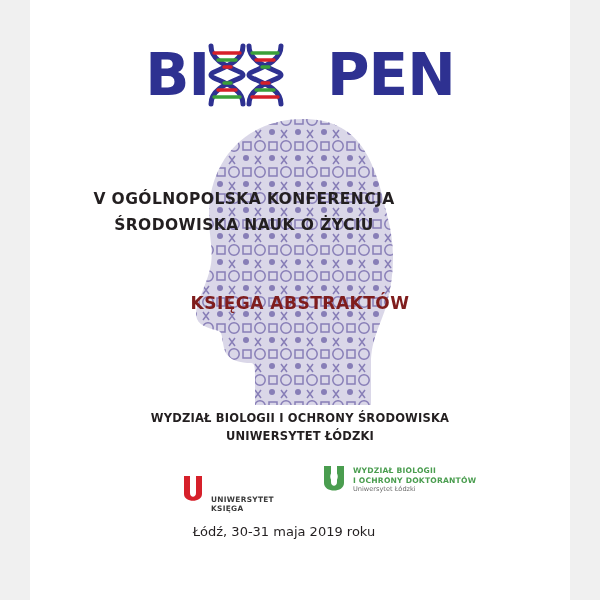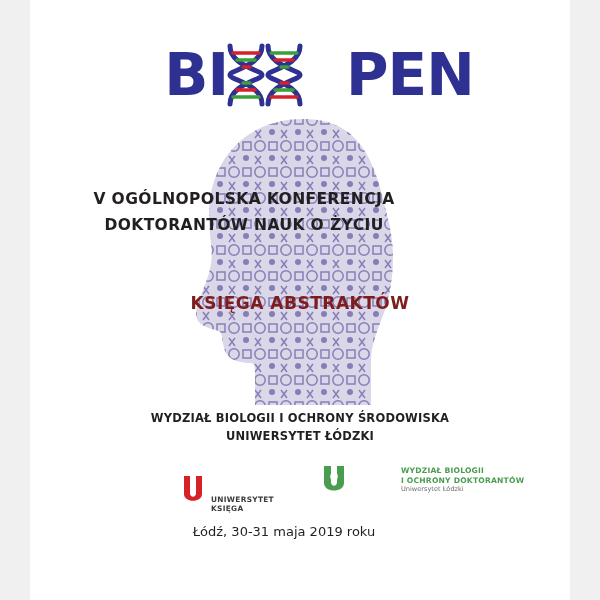--- a/index.html
+++ b/index.html
@@ -26,21 +26,20 @@
   
   .logo-wrap {
     position: absolute;
     left: 0;
     top: 40px;
     width: 540px;
     height: 70px;
     display: flex;
     align-items: center;
     justify-content: center;
-    padding-left: 19px;
   }
   .logo-text {
     font-family: "DejaVu Sans", sans-serif;
     font-weight: bold;
     font-size: 58px;
     letter-spacing: -1px;
     line-height: 1;
     display: flex;
     align-items: center;
   }
@@ -143,21 +142,20 @@
     margin-top: 29px;
   }
   .uni-text div { white-space: nowrap; }
 
   .fac-logo {
     position: absolute;
     left: 292px;
     top: 2px;
     display: flex;
     align-items: center;
-    gap: 48px;
   }
   .fac-mark {
     width: 24px;
     height: 32px;
     margin-right: 7px;
   }
   .fac-text-main {
     font-family: "DejaVu Sans", sans-serif;
     font-size: 7.6px;
     font-weight: bold;
@@ -243,21 +241,21 @@
       <rect x="0" y="0" width="250" height="295" fill="#ffffff"></rect>
       <g clip-path="url(#headclip)">
         <rect x="0" y="0" width="250" height="295" fill="url(#sci)"></rect>
         <rect x="0" y="0" width="250" height="295" fill="#7b6fae" opacity="0.28"></rect>
       </g>
     </svg>
   </div>
 
   <div class="title-block">
     <div class="title-line">V OGÓLNOPOLSKA KONFERENCJA</div>
-    <div class="title-line">DOKTORANTÓW NAUK O ŻYCIU</div>
+    <div class="title-line">ŚRODOWISKA NAUK O ŻYCIU</div>
   </div>
 
   <div class="abstracts">KSIĘGA ABSTRAKTÓW</div>
 
   <div class="faculty">
     <div class="faculty-line">WYDZIAŁ BIOLOGII I OCHRONY ŚRODOWISKA</div>
     <div class="faculty-line">UNIWERSYTET ŁÓDZKI</div>
   </div>
 
   <div class="logos-row">

